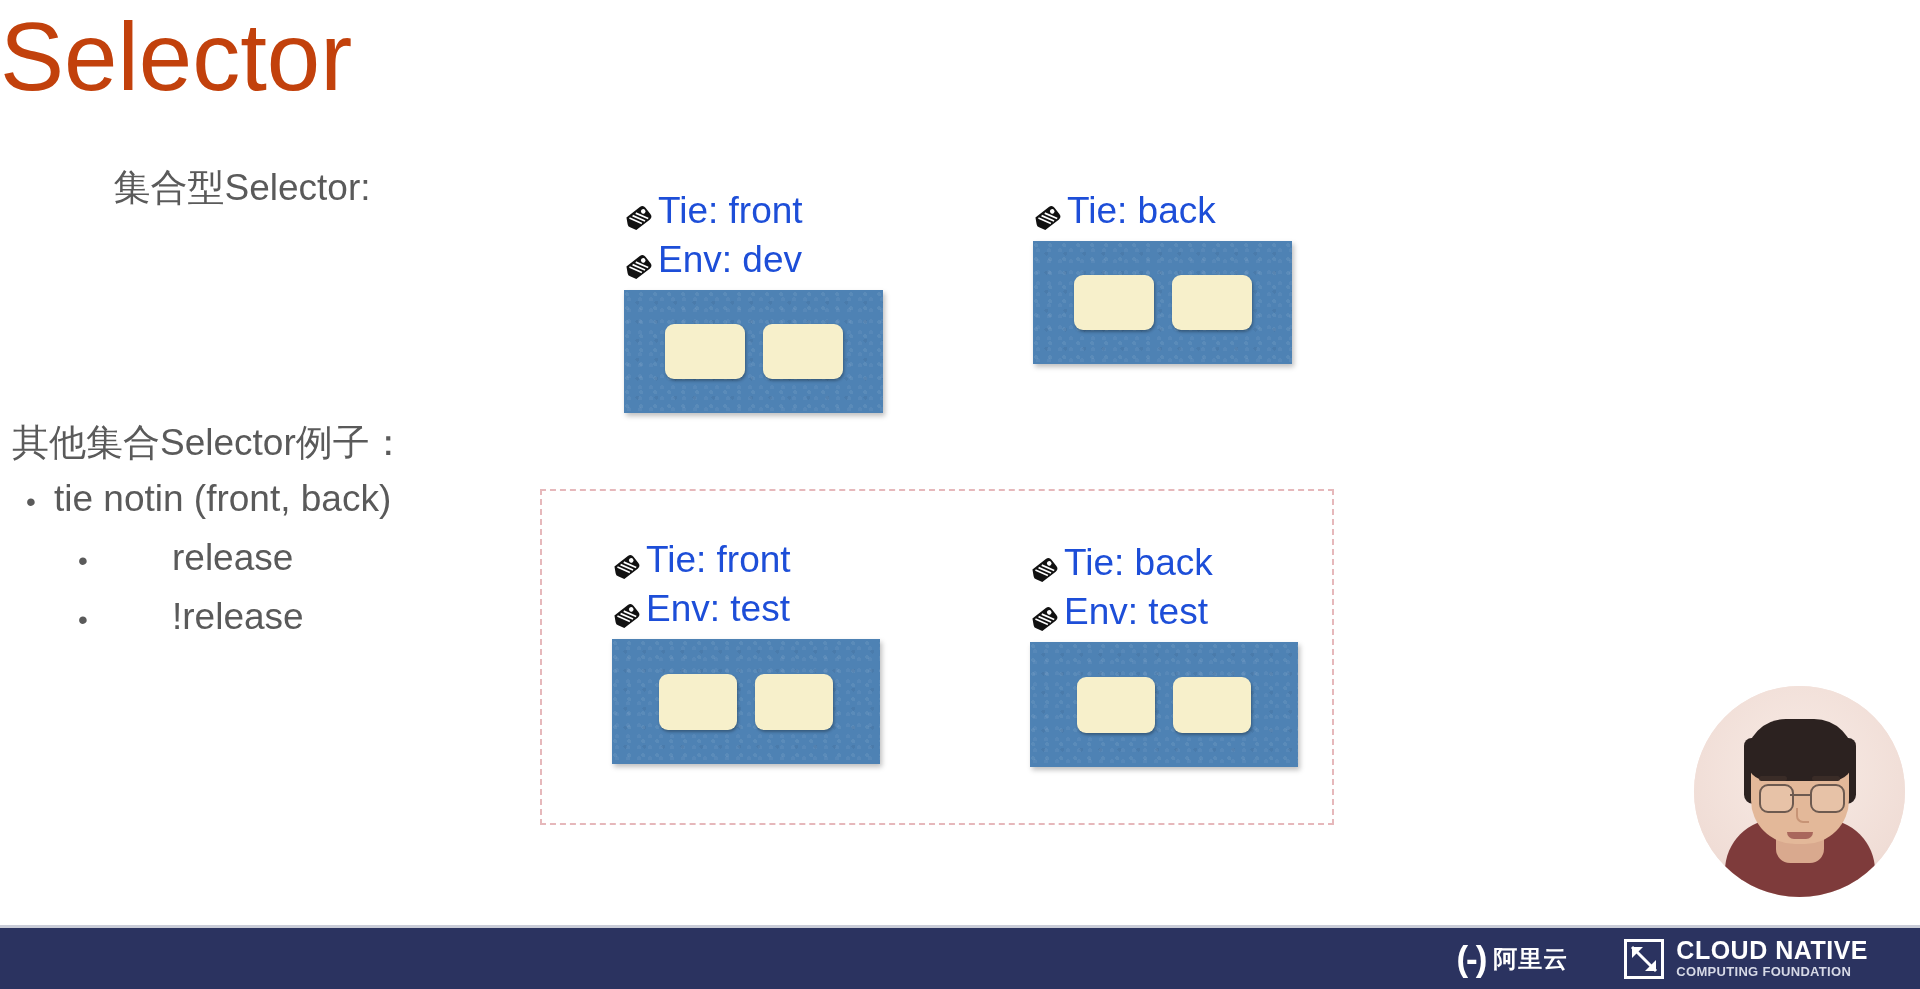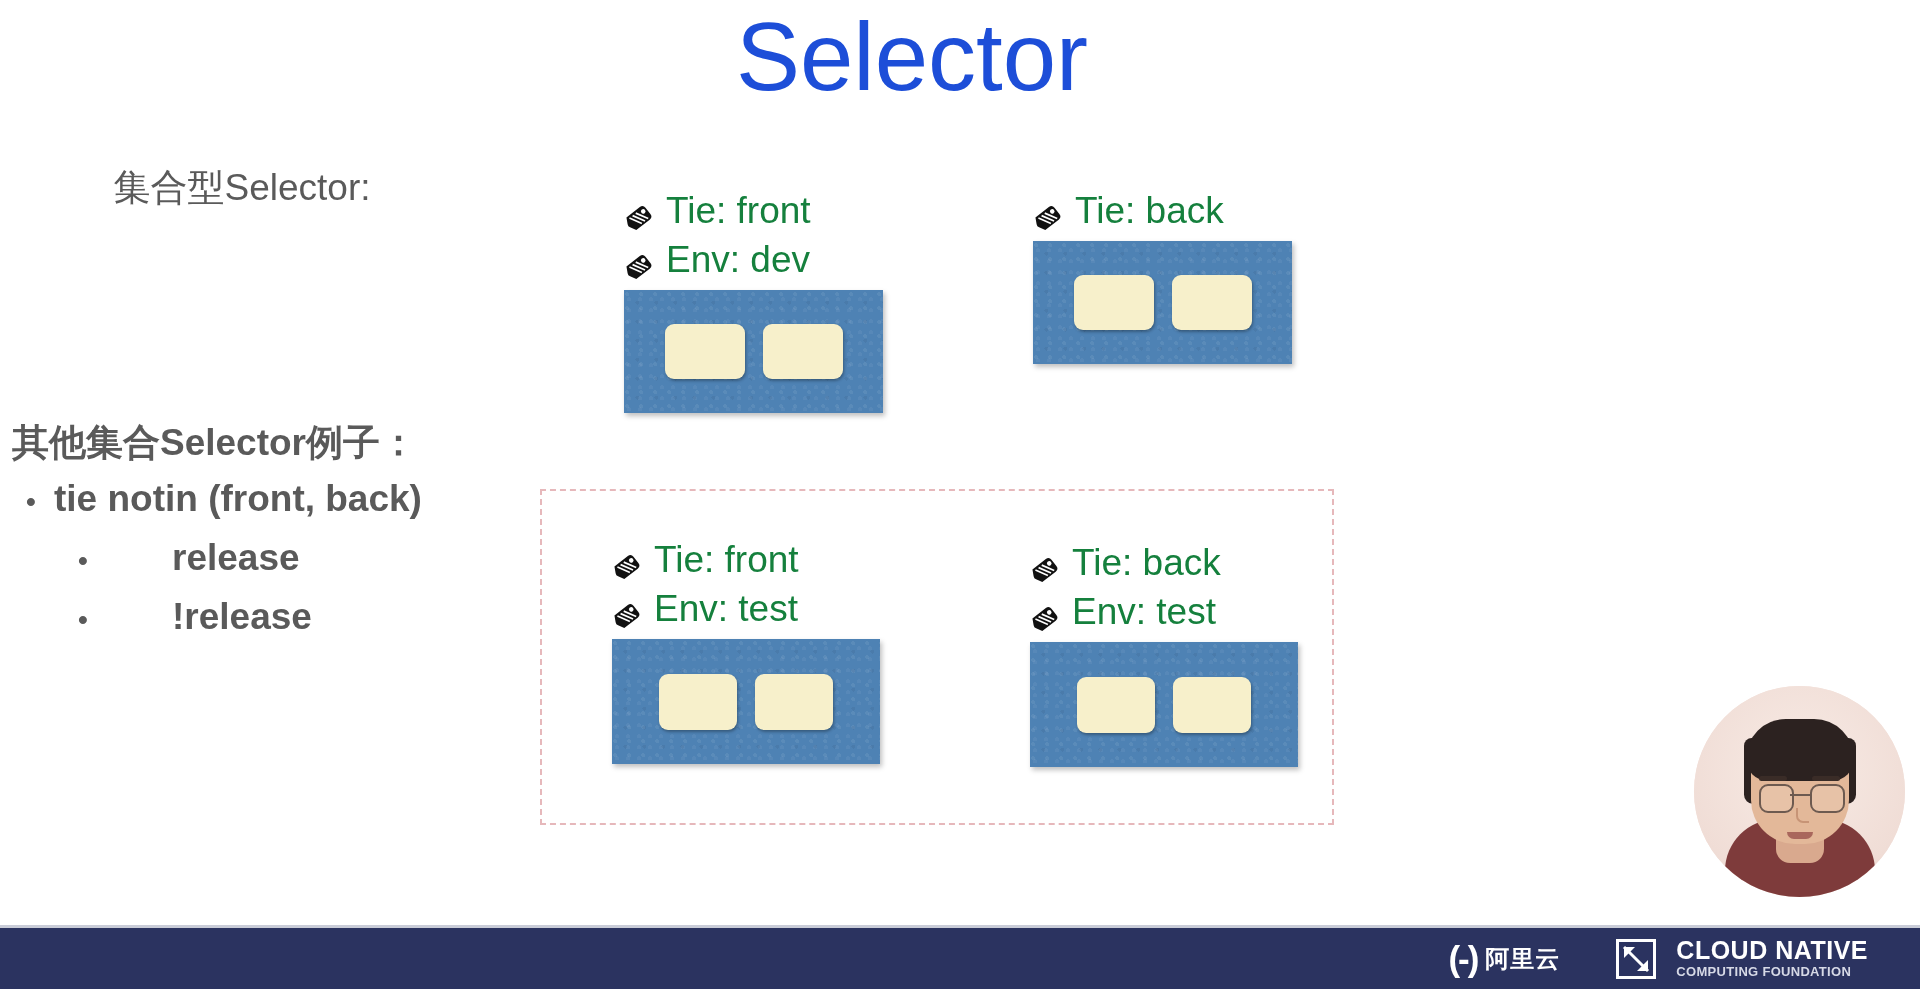--- a/index.html
+++ b/index.html
@@ -15,25 +15,25 @@
     font-family: "Liberation Sans", sans-serif;
     color: #404040;
   }
 
   
   .slide-title {
     position: absolute;
     left: 0;
     top: 2px;
     width: 1824px;
-    text-align: center;
+    text-align: left;
     font-size: 96px;
     line-height: 110px;
     font-weight: 400;
-    color: #1d4ed8;
+    color: #c2410c;
     letter-spacing: 0px;
   }
 
   
   .left-block-a {
     position: absolute;
     left: 22px;
     top: 160px;
     width: 440px;
     font-size: 37px;
@@ -45,21 +45,20 @@
   .left-block-a .line-2 { display: block; }
 
   .left-block-b {
     position: absolute;
     left: 8px;
     top: 415px;
     width: 530px;
     font-size: 37px;
     line-height: 56px;
     color: #5a5a5a;
-    font-weight: bold;
   }
   .left-heading {
     display: block;
     text-align: left;
     padding-left: 4px;
   }
   .bullet-row {
     display: flex;
     align-items: baseline;
     gap: 0px;
@@ -87,24 +86,24 @@
   
   .pod-group {
     position: absolute;
   }
   .pod-labels {
     margin: 0 0 6px 0;
   }
   .pod-label {
     display: flex;
     align-items: center;
-    gap: 8px;
+    gap: 0;
     font-size: 37px;
     line-height: 49px;
-    color: #15803d;
+    color: #1d4ed8;
     white-space: nowrap;
   }
   .tag-icon {
     flex: 0 0 auto;
     width: 34px;
     height: 34px;
     display: inline-block;
     position: relative;
     top: 1px;
   }
@@ -319,21 +318,21 @@
   }
   .logo-aliyun .ali-text {
     font-size: 24px;
     line-height: 40px;
     font-weight: 700;
     letter-spacing: 1px;
   }
   .logo-cncf {
     display: flex;
     align-items: center;
-    gap: 20px;
+    gap: 12px;
   }
   .cncf-mark {
     width: 40px;
     height: 40px;
     flex: 0 0 40px;
   }
   .cncf-words {
     display: flex;
     flex-direction: column;
     justify-content: center;

